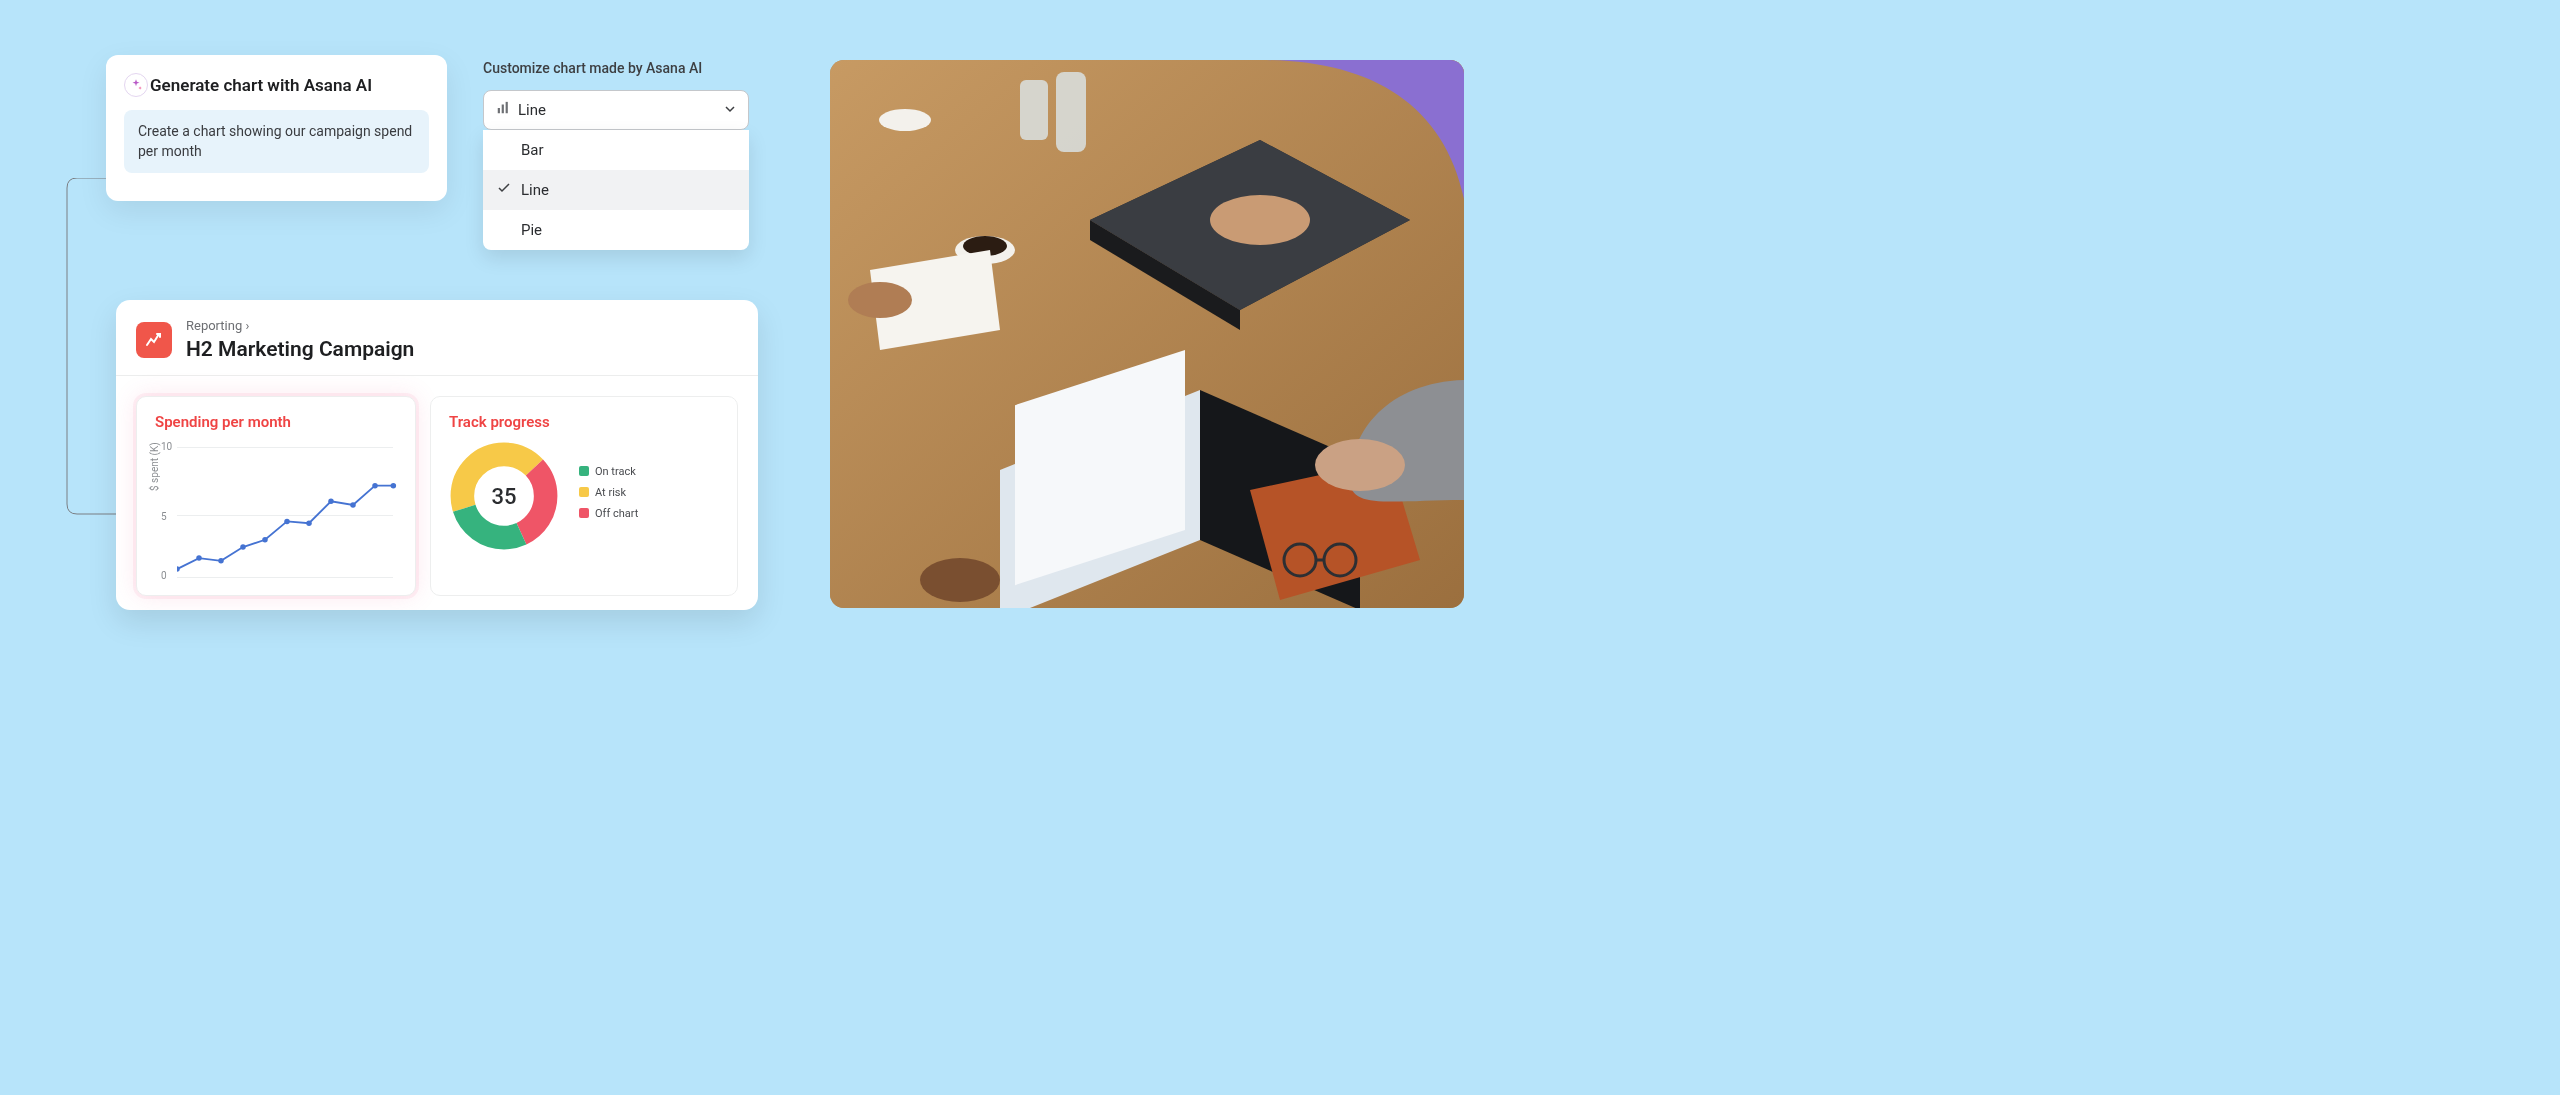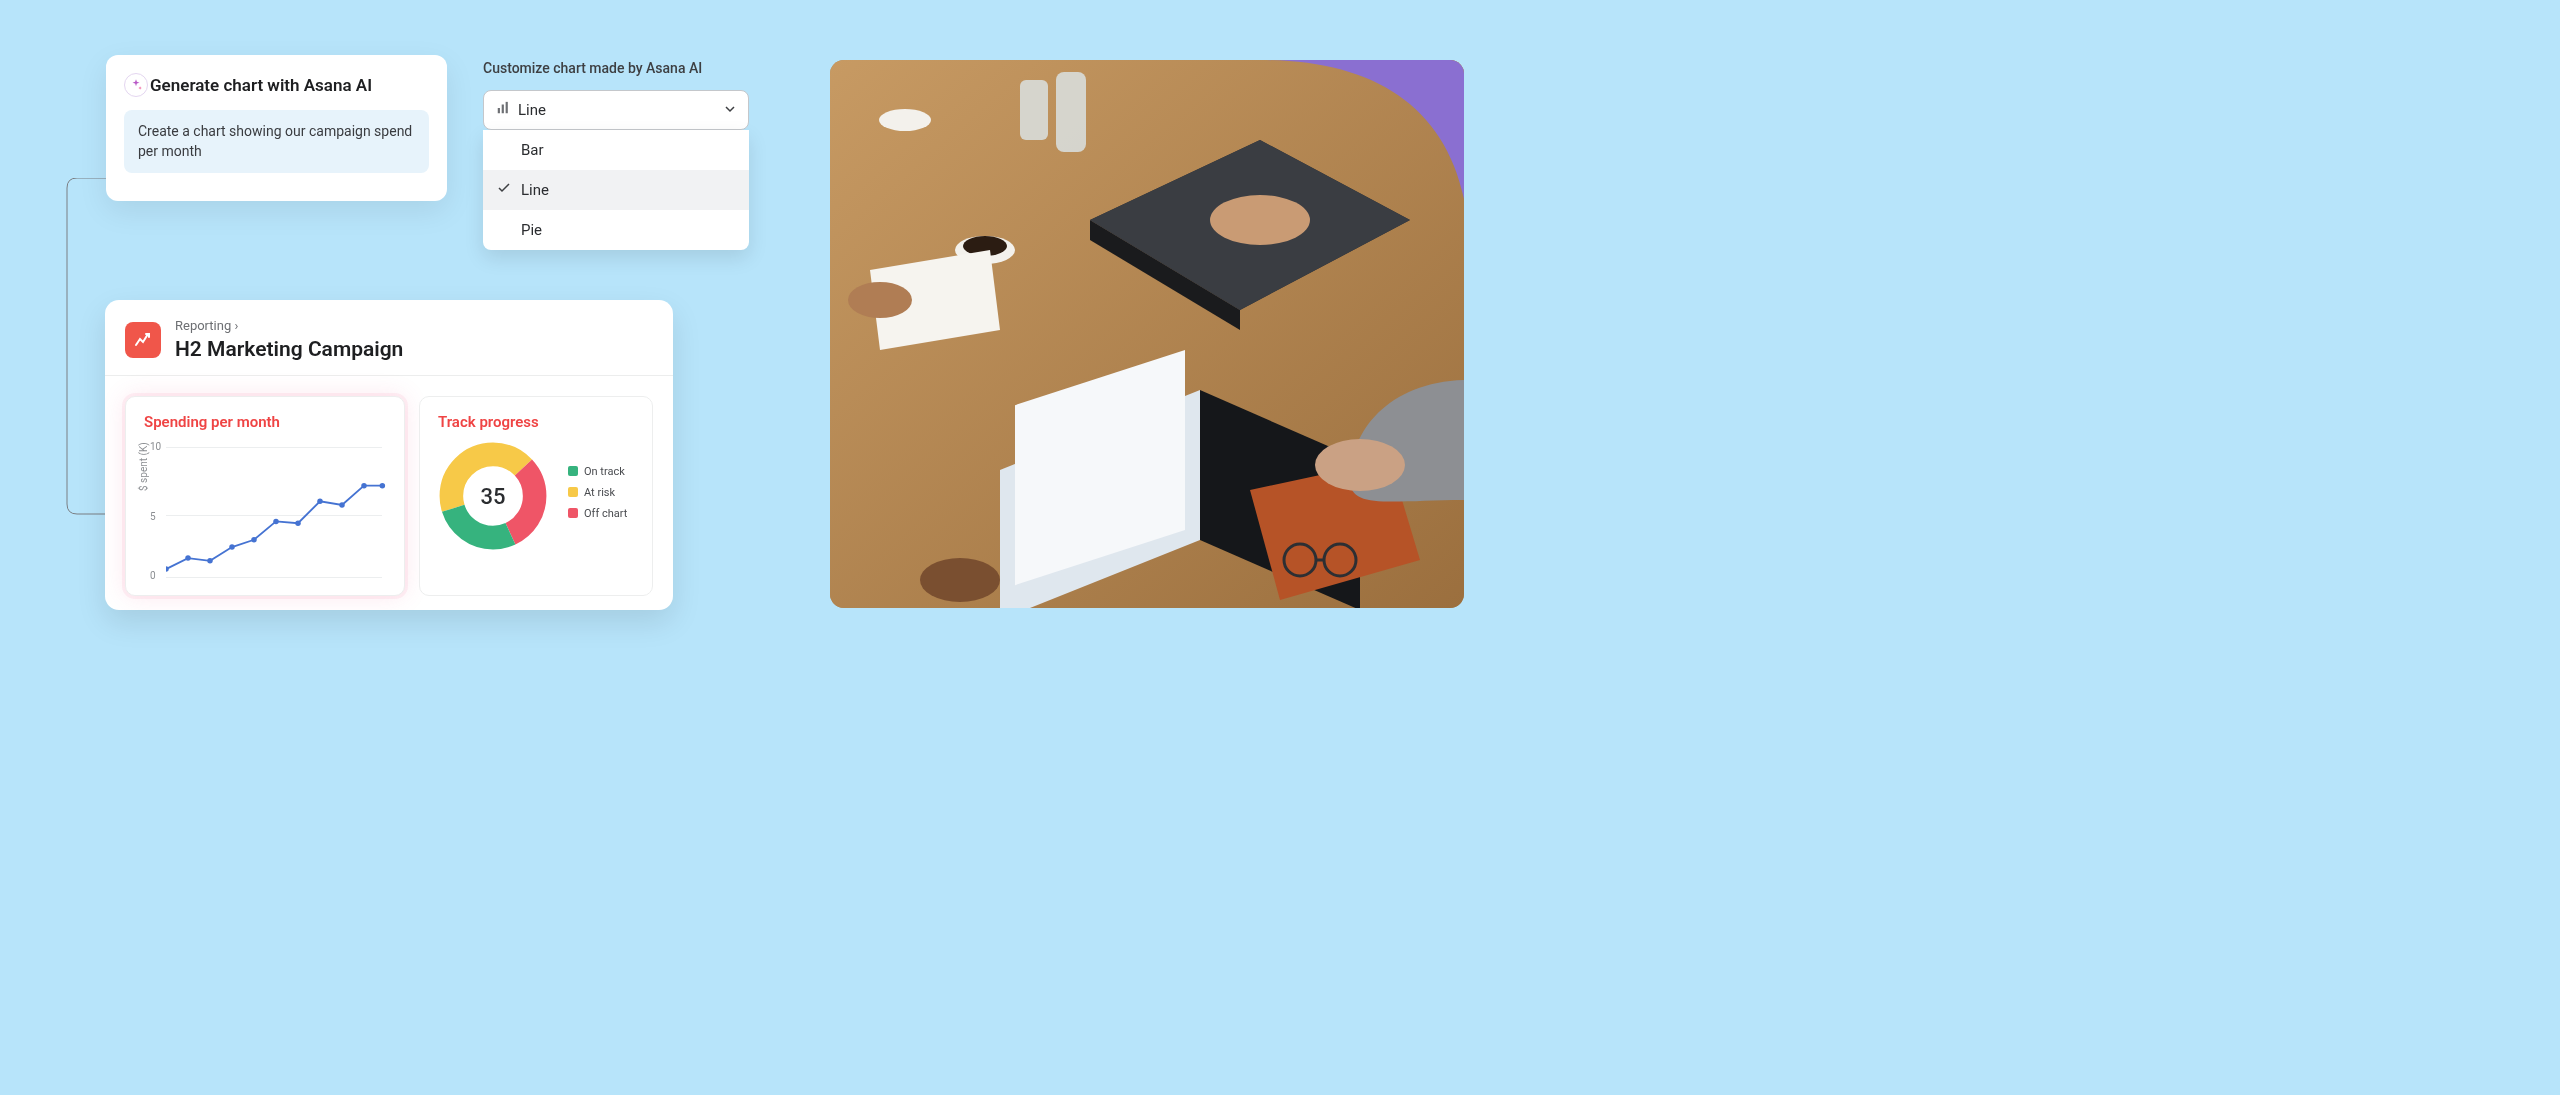--- a/index.html
+++ b/index.html
@@ -37,21 +37,21 @@
   .dd-item.sel { background: #f1f2f3; }
   .dd-check { position: absolute; left: 14px; }
 
   
   .connector {
     position: absolute; left: 65px; top: 178px; width: 70px; height: 340px; pointer-events: none;
   }
 
   
   .dash {
-    position: absolute; left: 105px; top: 300px; width: 568px; height: 310px;
+    position: absolute; left: 116px; top: 300px; width: 642px; height: 310px;
     background: #fff; border-radius: 14px; box-shadow: 0 12px 30px rgba(0,0,0,.10);
     overflow: hidden;
   }
   .dash-head { display: flex; align-items: center; gap: 14px; padding: 18px 20px 14px 20px; border-bottom: 1px solid #eceded; }
   .dash-icon {
     width: 36px; height: 36px; background: #f0564a; border-radius: 8px; display: flex;
     align-items: center; justify-content: center; color: #fff;
   }
   .crumb { font-size: 13px; color: #6d6f73; }
   .dash-title { font-size: 21px; font-weight: 600; color: #1e1f21; margin-top: 4px; }

